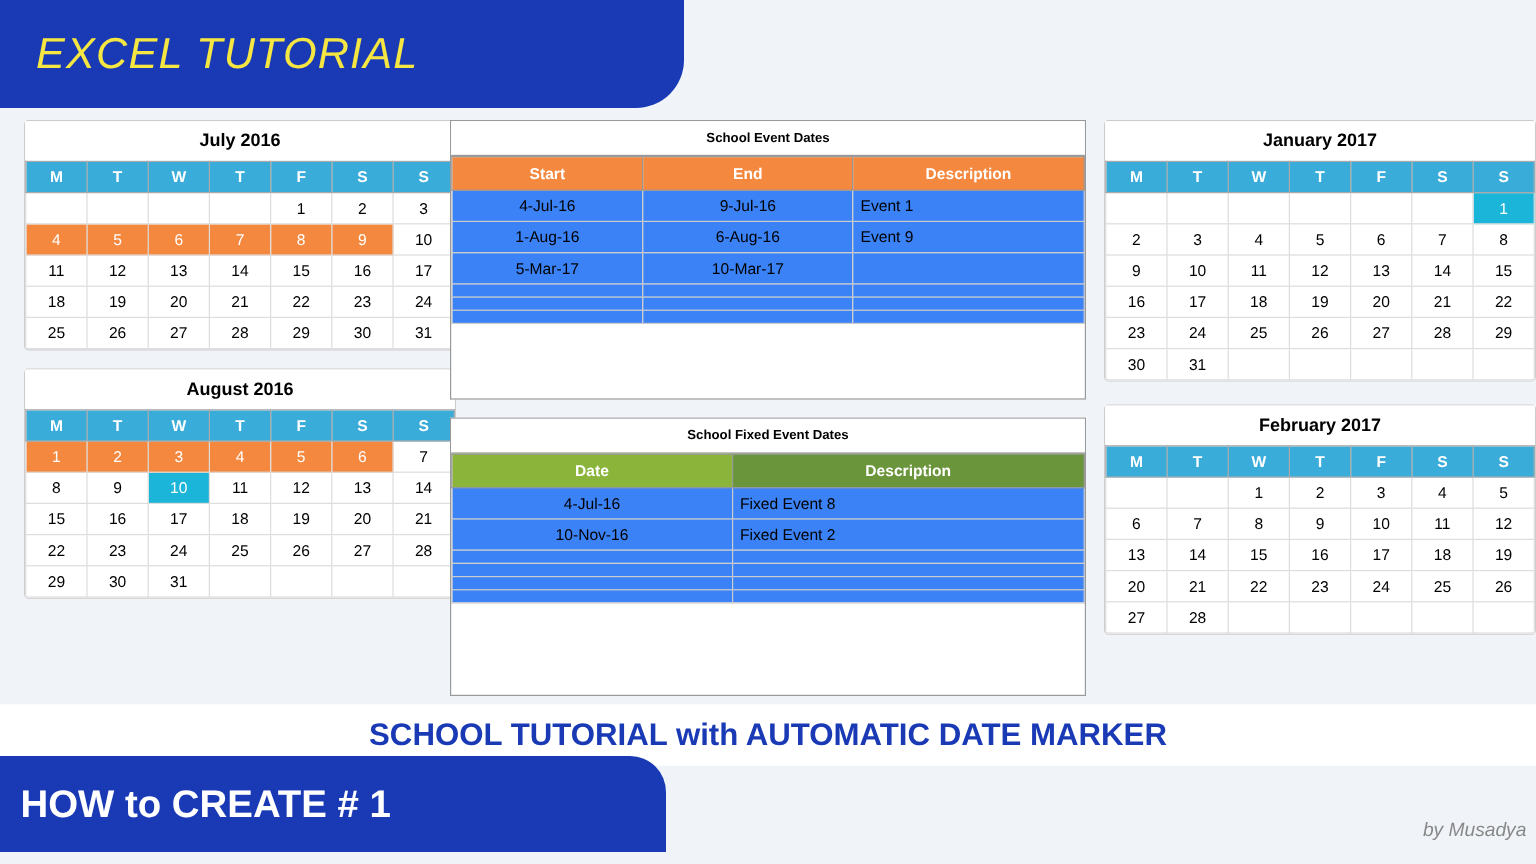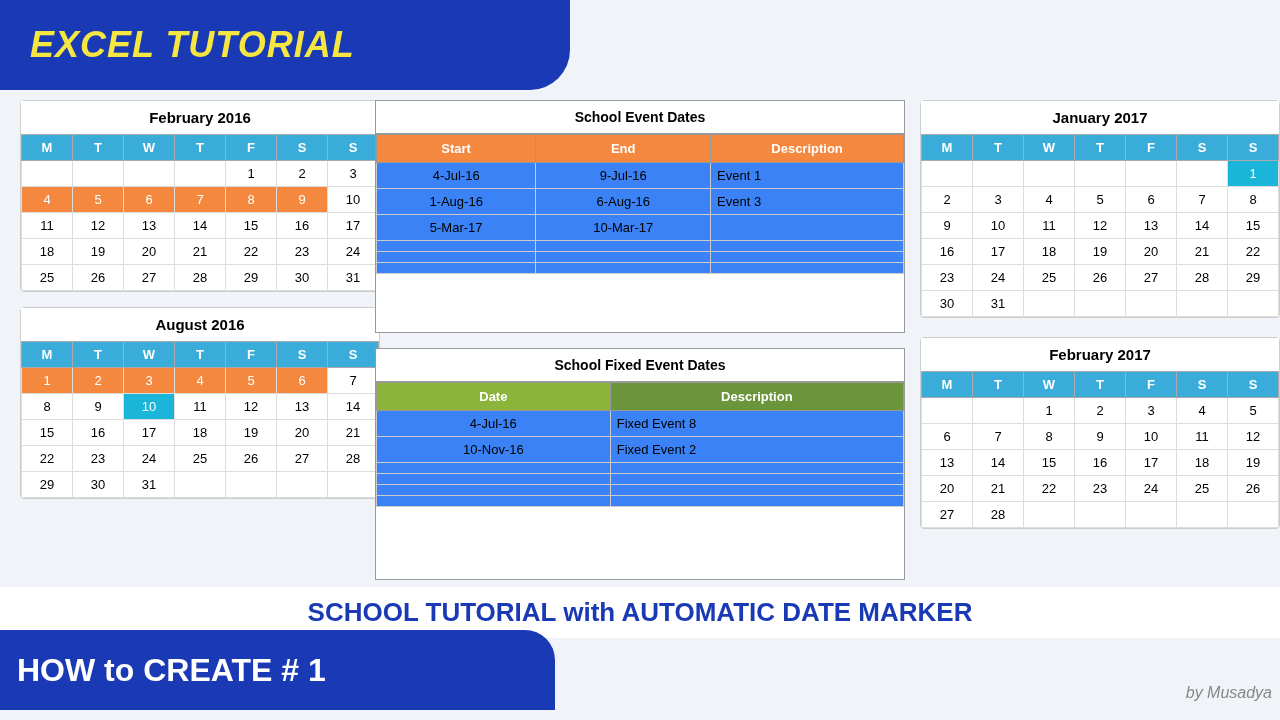--- a/index.html
+++ b/index.html
@@ -21,21 +21,21 @@
       position: absolute;
       top: 0; left: 0;
       display: flex;
       align-items: center;
       padding-left: 30px;
     }
     .top-header h1 {
       color: #f5e642;
       font-size: 36px;
       font-style: italic;
-      font-weight: bold;
+      font-weight: normal;
       letter-spacing: 1px;
     }
 
     
     .how-to-label {
       position: absolute;
       bottom: 10px;
       left: 0;
       background: #1a3ab5;
       width: 555px;
@@ -116,21 +116,21 @@
       border: 1px solid #999;
       flex: 1;
     }
     .event-table table {
       width: 100%;
       border-collapse: collapse;
     }
     .event-table .table-title {
       text-align: center;
       font-weight: bold;
-      font-size: 14px;
+      font-size: 11px;
       padding: 8px;
       border-bottom: 1px solid #999;
       background: white;
     }
     .event-table table th {
       background: #f4883e;
       color: white;
       font-weight: bold;
       font-size: 13px;
       text-align: center;
@@ -195,21 +195,21 @@
 
 <div class="top-header">
   <h1>EXCEL TUTORIAL</h1>
 </div>
 
 <div class="main-content">
 
   <div class="left-col">
 
     <div class="calendar">
-      <div class="calendar-title">February 2016</div>
+      <div class="calendar-title">July 2016</div>
       <table>
         <thead>
           <tr id="july-headers">
               <th>M</th>
               <th>T</th>
               <th>W</th>
               <th>T</th>
               <th>F</th>
               <th>S</th>
               <th>S</th>
@@ -345,21 +345,21 @@
         </thead>
         <tbody id="events-body">
             <tr>
               <td class="date-col">4-Jul-16</td>
               <td class="date-col">9-Jul-16</td>
               <td>Event 1</td>
             </tr>
             <tr>
               <td class="date-col">1-Aug-16</td>
               <td class="date-col">6-Aug-16</td>
-              <td>Event 3</td>
+              <td>Event 9</td>
             </tr>
             <tr>
               <td class="date-col">5-Mar-17</td>
               <td class="date-col">10-Mar-17</td>
               <td></td>
             </tr>
             <tr>
               <td class="date-col"></td>
               <td class="date-col"></td>
               <td></td>

